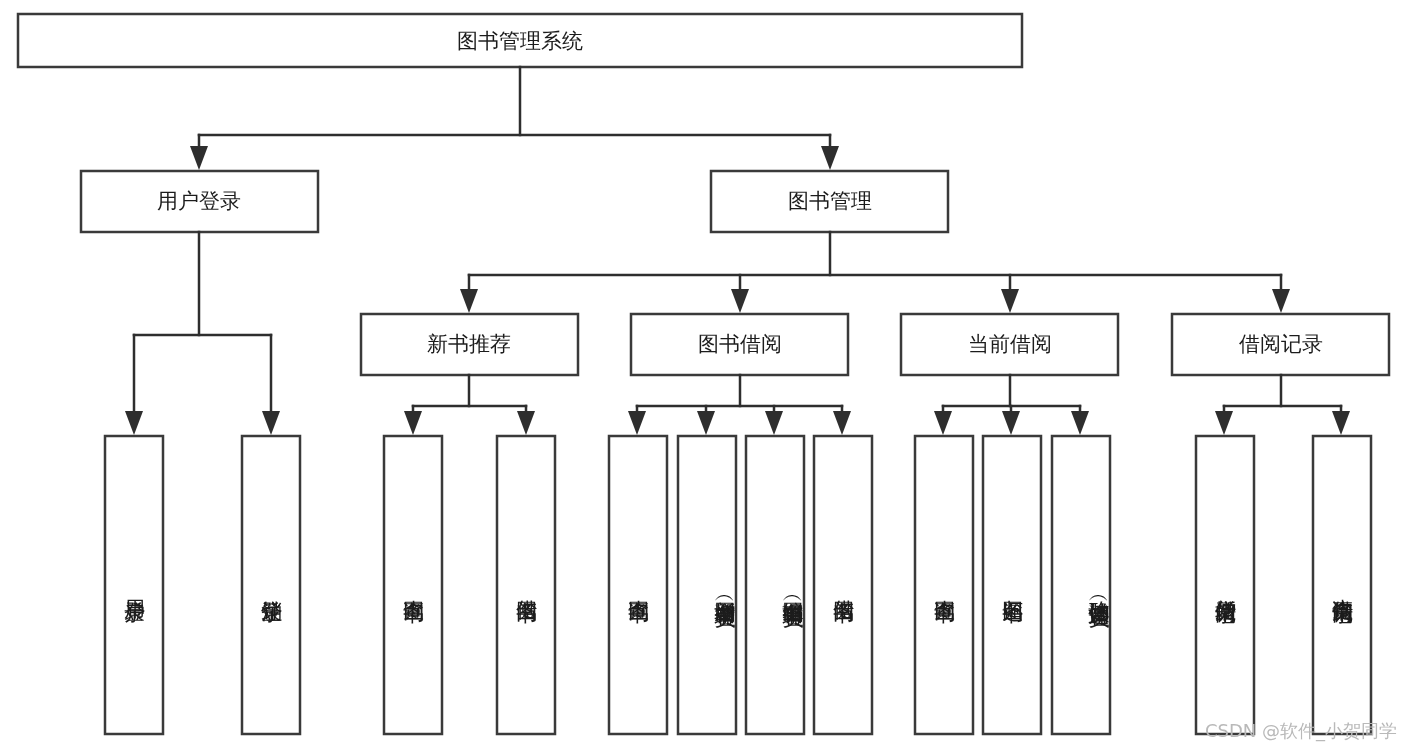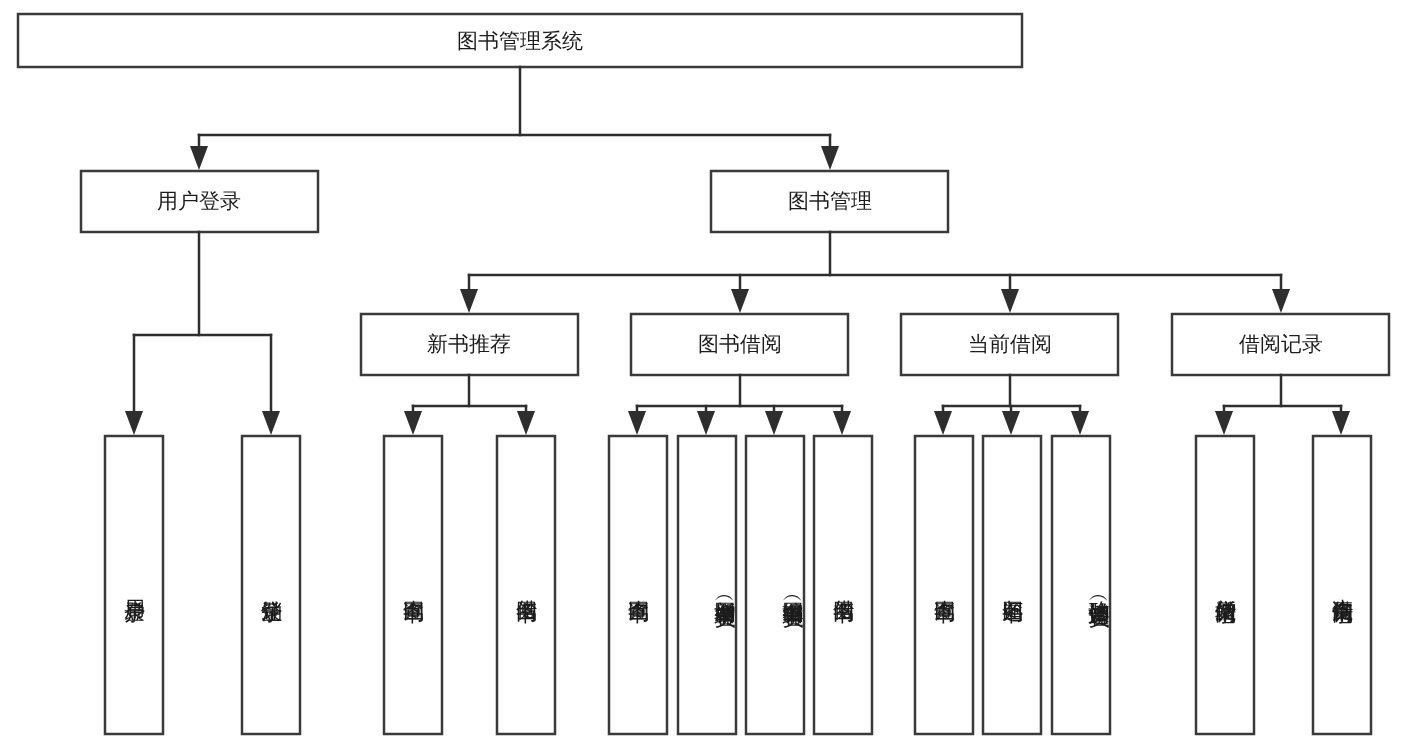--- a/index.html
+++ b/index.html
@@ -187,14 +187,15 @@
   <div class="node-label-v" style="left:746px; top:442px; width:58px; height:292px; display:flex; align-items:flex-start; justify-content:center;">编辑图书（管理员）</div>
   <div class="node-label-v" style="left:814px; top:436px; width:58px; height:298px; display:flex; align-items:center; justify-content:center;">借阅图书</div>
 
   <div class="node-label-v" style="left:915px; top:436px; width:58px; height:298px; display:flex; align-items:center; justify-content:center;">查询图书</div>
   <div class="node-label-v" style="left:983px; top:436px; width:58px; height:298px; display:flex; align-items:center; justify-content:center;">归还图书</div>
   <div class="node-label-v" style="left:1052px; top:442px; width:58px; height:292px; display:flex; align-items:flex-start; justify-content:center;">确认归还（管理员）</div>
 
   <div class="node-label-v" style="left:1196px; top:436px; width:58px; height:298px; display:flex; align-items:center; justify-content:center;">新增借阅记录</div>
   <div class="node-label-v" style="left:1313px; top:436px; width:58px; height:298px; display:flex; align-items:center; justify-content:center;">查询借阅记录</div>
 
+  <div class="watermark">CSDN @软件_小贺同学</div>
 
 </div>
 
 </body></html>

